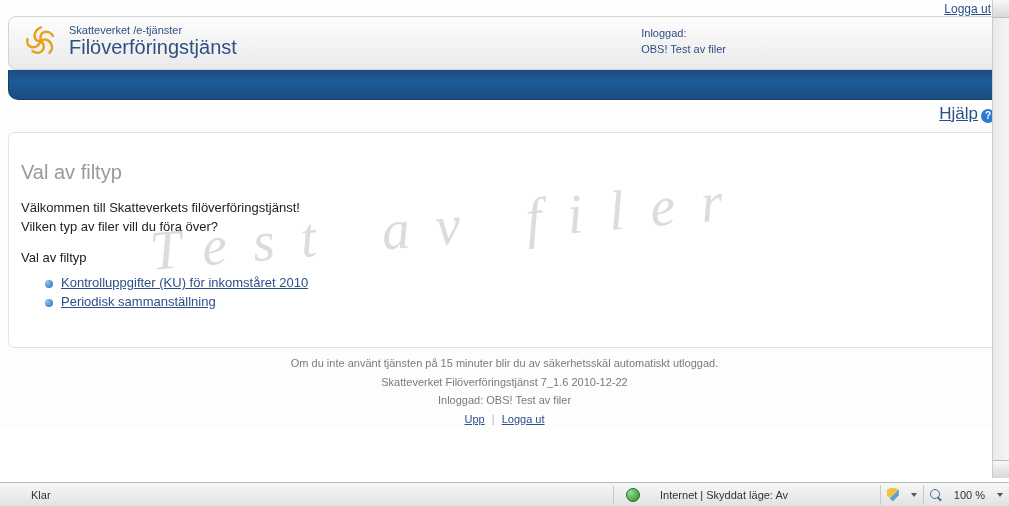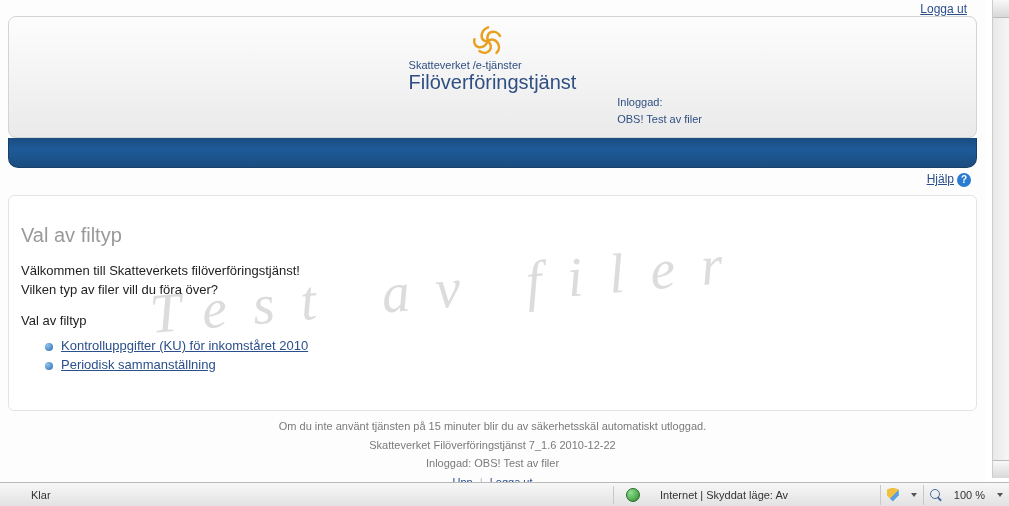--- a/index.html
+++ b/index.html
@@ -21,39 +21,38 @@
 }
 .scrollbar-right::before {
   content: ""; position: absolute; top: 0; left: 0; right: 0; height: 17px;
   background: linear-gradient(#f8f8f8,#d8d8d8); border-bottom: 1px solid #bbb;
 }
 .scrollbar-right::after {
   content: ""; position: absolute; bottom: 0; left: 0; right: 0; height: 17px;
   background: linear-gradient(#f8f8f8,#d8d8d8); border-top: 1px solid #bbb;
 }
 .page-wrap {
-  position: absolute; left: 0; top: 0; right: 24px;
+  position: absolute; left: 0; top: 0; right: 0;
   background: #fdfdfd;
 }
 .logout-bar {
   text-align: right;
   padding: 2px 18px 0 0;
 }
 .logout-bar a {
   color: #2b4f8a; text-decoration: underline; font-size: 12px;
 }
 .header-bar {
   margin: 0 8px;
   background: linear-gradient(#fdfdfd, #eaeaea);
   border: 1px solid #d4d4d4;
   border-radius: 8px;
   padding: 6px 14px 10px 14px;
   display: flex;
   align-items: center;
-  flex-direction: column;
 }
 .logo {
   width: 36px; height: 36px; margin-right: 10px;
   display: flex; align-items: center; justify-content: center;
 }
 .logo svg { width: 34px; height: 34px; }
 .brand-text { flex: 0 0 auto; }
 .brand-small { color: #2f4f82; font-size: 11px; }
 .brand-large { color: #2f4f82; font-size: 20px; }
 .login-info {
@@ -68,21 +67,21 @@
   height: 30px;
   background: linear-gradient(#1a4d80, #1e5a99 40%, #1a4d80);
   border: 1px solid #173f68;
   border-top: none;
   border-radius: 0 0 10px 10px;
 }
 .help-row {
   margin: 4px 14px 0 0;
   text-align: right;
 }
-.help-row a { color: #2b4f8a; text-decoration: underline; font-size: 12px; }
+.help-row a { color: #2b4f8a; text-decoration: underline; font-size: 17px; }
 .help-icon {
   display: inline-block; width: 14px; height: 14px; border-radius: 50%;
   background: #2a7bd1; color: #fff; font-size: 10px; line-height: 14px;
   text-align: center; vertical-align: middle; margin-left: 3px; font-weight: bold;
 }
 .content {
   position: relative;
   margin: 8px 8px 0 8px;
   background: #fff;
   border: 1px solid #e4e4e4;

